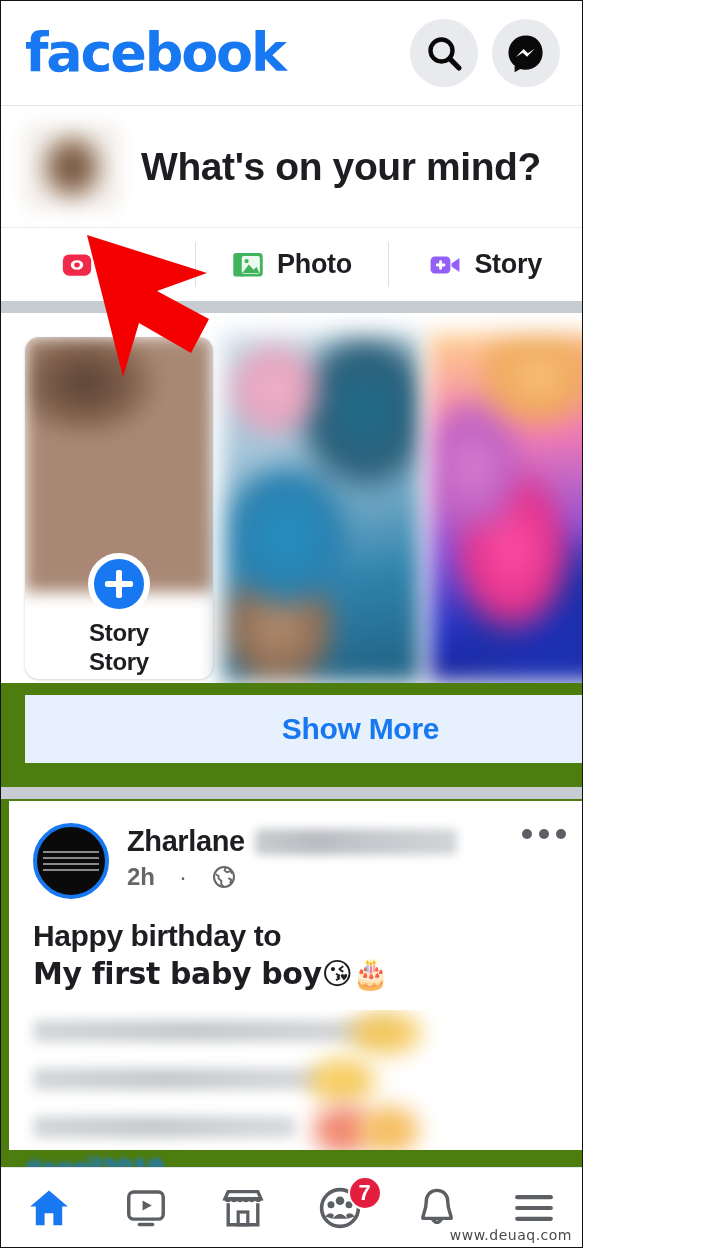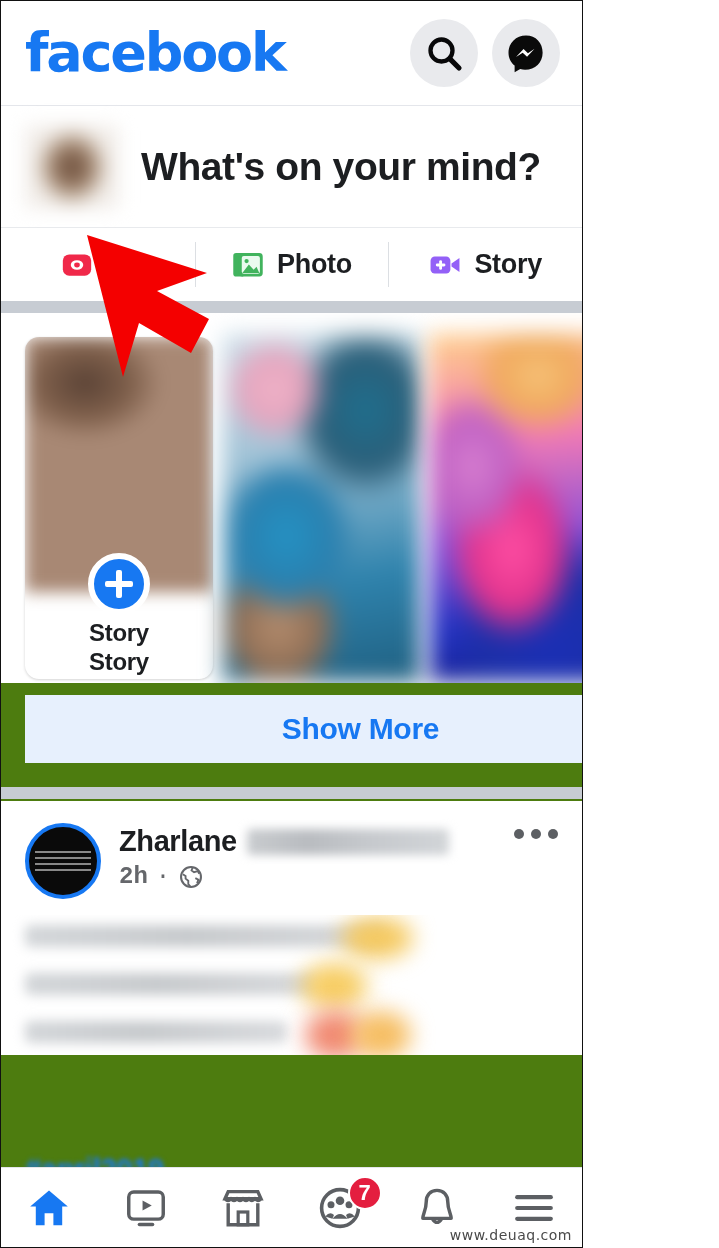--- a/index.html
+++ b/index.html
@@ -252,21 +252,21 @@
   .show-more-label {
     font-size: 30px;
     font-weight: 700;
     color: #1778f2;
     letter-spacing: -0.3px;
   }
 
   
   .post {
     position: absolute;
-    top: 800px; left: 0;
+    top: 800px; left: 8px;
     width: 100%;
     background: #fff;
   }
   .post-header {
     display: flex;
     align-items: flex-start;
     padding: 22px 24px 0 24px;
     position: relative;
   }
   .post-avatar {
@@ -306,23 +306,22 @@
   .name-blur {
     width: 202px;
     height: 26px;
     border-radius: 4px;
     background: linear-gradient(90deg, #c9cccf 0%, #b9bcc0 30%, #c6c9cd 60%, #d2d5d8 100%);
     filter: blur(5px);
   }
   .post-sub {
     display: flex;
     align-items: center;
-    gap: 8px;
+    gap: 24px;
     margin-top: 5px;
-    font-family: Liberation Mono, monospace;
   }
   .post-time {
     font-size: 24px;
     font-weight: 700;
     color: #65676b;
   }
   .post-dot { font-size: 24px; color: #65676b; }
   .post-menu {
     position: absolute;
     right: 24px;
@@ -549,20 +548,24 @@
           </svg>
         </div>
       </div>
       <div class="post-menu">
         <span></span>
         <span></span>
         <span></span>
       </div>
     </div>
 
+    <div class="post-body">
+      <div class="post-line">Happy birthday to</div>
+      <div class="post-line emoji">My first baby boy😘🎂</div>
+    </div>
 
     <div class="blur-para">
       <div class="blur-line bl1"></div>
       <div class="blur-line bl2"></div>
       <div class="blur-line bl3"></div>
       <div class="blur-warm bw1"></div>
       <div class="blur-warm bw2"></div>
       <div class="blur-warm bw3"></div>
       <div class="blur-warm bw4"></div>
     </div>

